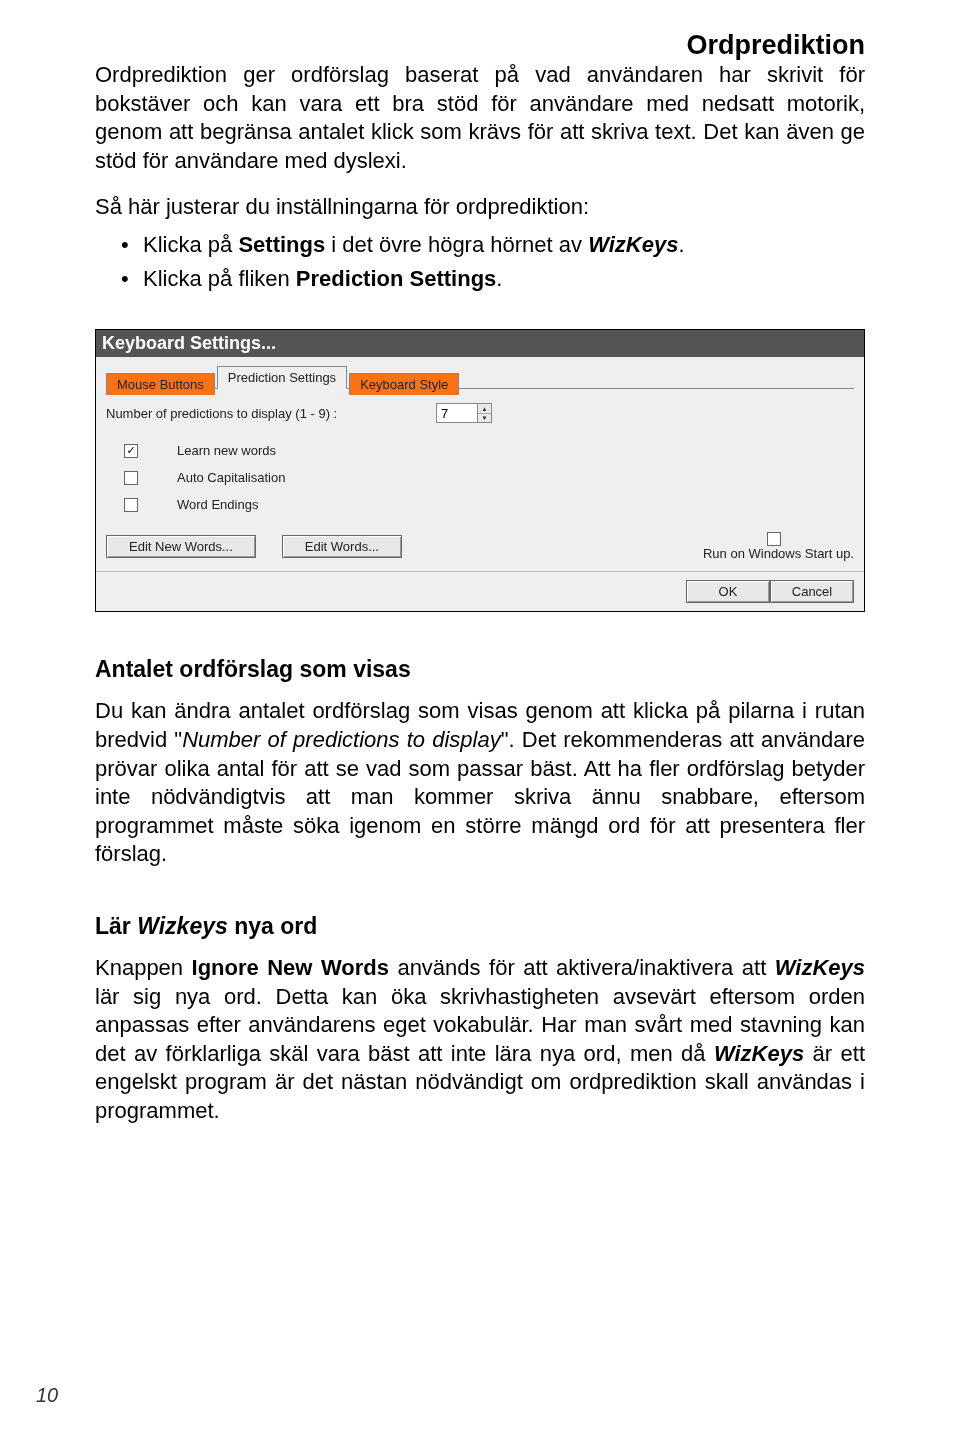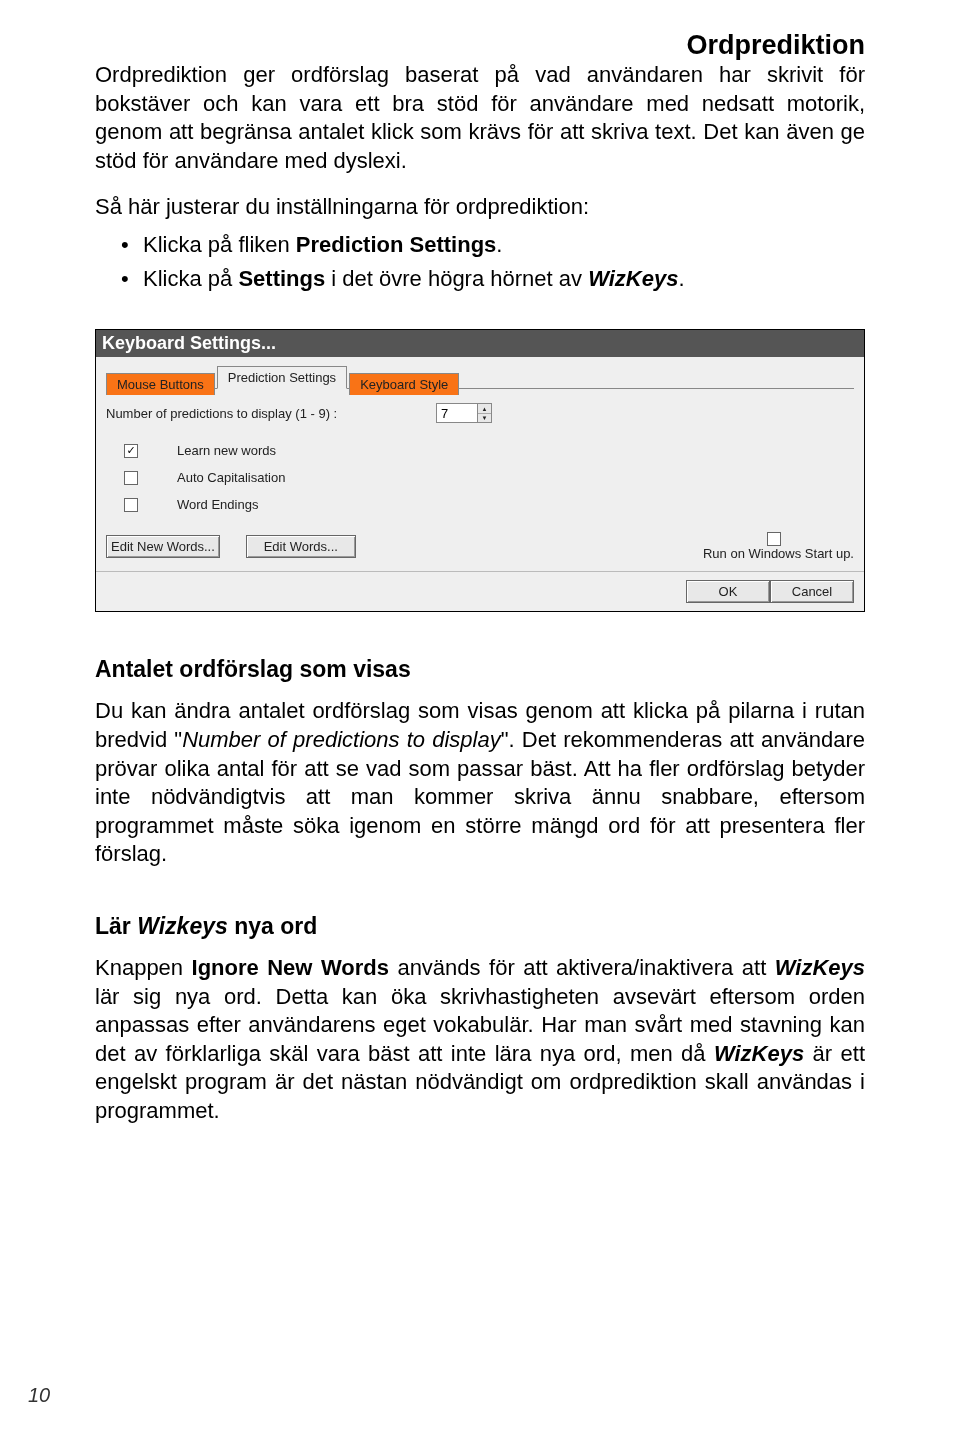--- a/index.html
+++ b/index.html
@@ -159,21 +159,21 @@
   .check-box.checked::after { content: "✓"; color:#000; }
   .dlg-btns-row {
     display: flex;
     align-items: center;
     margin-top: 20px;
     margin-bottom: 4px;
   }
   .dlg-btn {
     border: 1px solid #666;
     background: #e8e8e8;
-    padding: 3px 4px;
+    padding: 3px 22px;
     font-size: 13px;
     margin-right: 26px;
     min-width: 110px;
     text-align: center;
     box-shadow: 1px 1px 0 #fff inset, -1px -1px 0 #999 inset;
     cursor: pointer;
   }
   .run-row {
     display: flex;
     align-items: center;
@@ -194,41 +194,41 @@
     font-size: 13px;
     min-width: 84px;
     text-align: center;
     box-shadow: 1px 1px 0 #fff inset, -1px -1px 0 #999 inset;
     cursor: pointer;
   }
 
   .page-num {
     position: absolute;
     bottom: 26px;
-    left: 28px;
+    left: 36px;
     font-size: 20px;
     font-style: italic;
     color: #333;
   }
 </style>
 </head>
 <body>
 
 <h1 class="h1">Ordprediktion</h1>
 
 <p class="para">Ordprediktion ger ordförslag baserat på vad användaren har skrivit för bokstäver och kan vara ett bra stöd för användare med nedsatt motorik, genom att begränsa antalet klick som krävs för att skriva text. Det kan även ge stöd för användare med dyslexi.</p>
 
 <p class="lead">Så här justerar du inställningarna för ordprediktion:</p>
 
 <ul class="bullets">
   <li>
-    <span>Klicka på fliken </span><span class="bold">Prediction Settings</span><span>.</span>
+    <span>Klicka på </span><span class="bold">Settings</span><span> i det övre högra hörnet av </span><span class="emibold">WizKeys</span><span>.</span>
   </li>
   <li>
-    <span>Klicka på </span><span class="bold">Settings</span><span> i det övre högra hörnet av </span><span class="emibold">WizKeys</span><span>.</span>
+    <span>Klicka på fliken </span><span class="bold">Prediction Settings</span><span>.</span>
   </li>
 </ul>
 
 <div class="dialog">
   <div class="dlg-title">Keyboard Settings...</div>
   <div class="dlg-body">
     <div class="tabs-row">
       <div class="tab">Mouse Buttons</div>
       <div class="tab active">Prediction Settings</div>
       <div class="tab">Keyboard Style</div>

